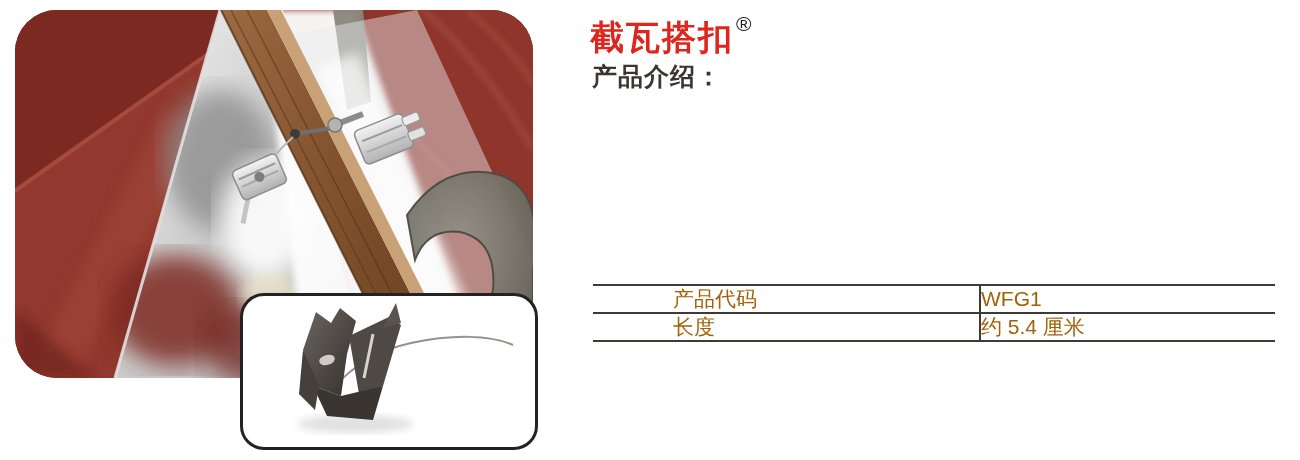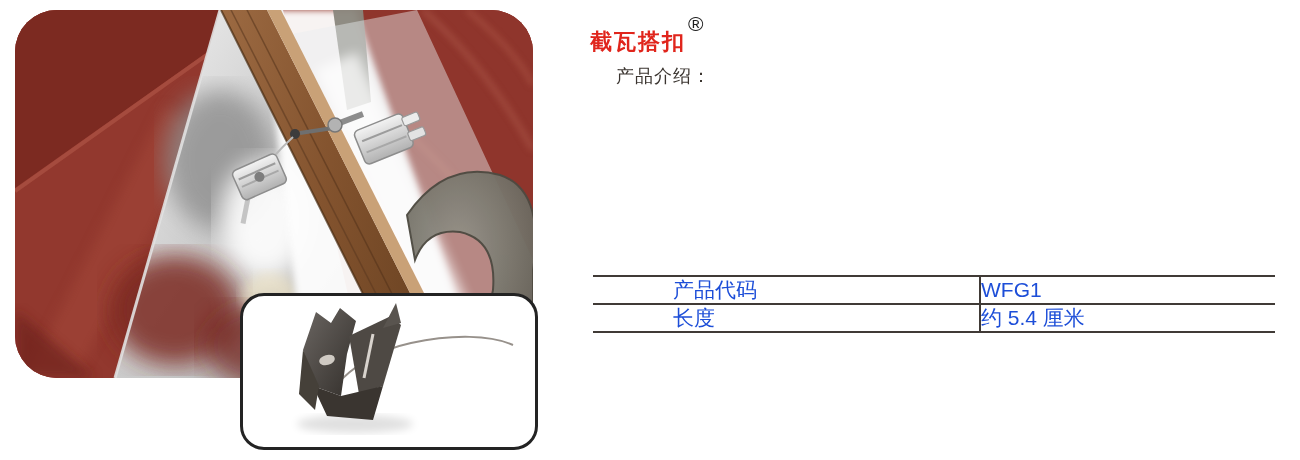--- a/index.html
+++ b/index.html
@@ -18,42 +18,42 @@
 
   .inset {
     position:absolute; left:240px; top:293px; width:298px; height:157px;
     background:#ffffff; border:3px solid #232323; border-radius:24px; overflow:hidden;
   }
   .inset svg { display:block; }
 
   
   .title-row { position:absolute; left:590px; top:12px; white-space:nowrap; }
   .title {
-    display:inline-block; font-size:22px; font-weight:bold; color:#e0251c;
+    display:inline-block; font-size:34px; font-weight:bold; color:#e0251c;
     letter-spacing:2px; line-height:40px;
   }
   .reg-mark {
     display:inline-block; font-size:21px; color:#1d1d1d; vertical-align:18px; margin-left:2px;
   }
   .section-heading {
-    position:absolute; left:616px; top:60px; font-size:18px; font-weight:normal;
+    position:absolute; left:592px; top:60px; font-size:25px; font-weight:bold;
     color:#3b3530; letter-spacing:1px; line-height:32px;
   }
   .body-block {
     position:absolute; left:590px; top:108px; width:690px;
     font-size:21px; line-height:34px; color:#4a443f; letter-spacing:0.5px;
   }
   .desc-line1 { padding-left:52px; }
   .label-bold { font-weight:bold; color:#3b3530; }
 
   
   .spec-table {
-    position:absolute; left:593px; top:275px; width:682px;
+    position:absolute; left:593px; top:284px; width:682px;
     border-collapse:collapse; table-layout:fixed;
-    font-size:21px; color:#1d4ed8;
+    font-size:21px; color:#a16207;
   }
   .spec-table td {
     border-top:2px solid #403a36; border-bottom:2px solid #403a36;
     height:28px; line-height:24px; vertical-align:middle;
   }
   .spec-table td.col-label { width:387px; padding-left:80px; border-right:2px solid #403a36; }
   .spec-table td.col-value { width:295px; text-align:left; }
 </style>
 </head>
 <body>

